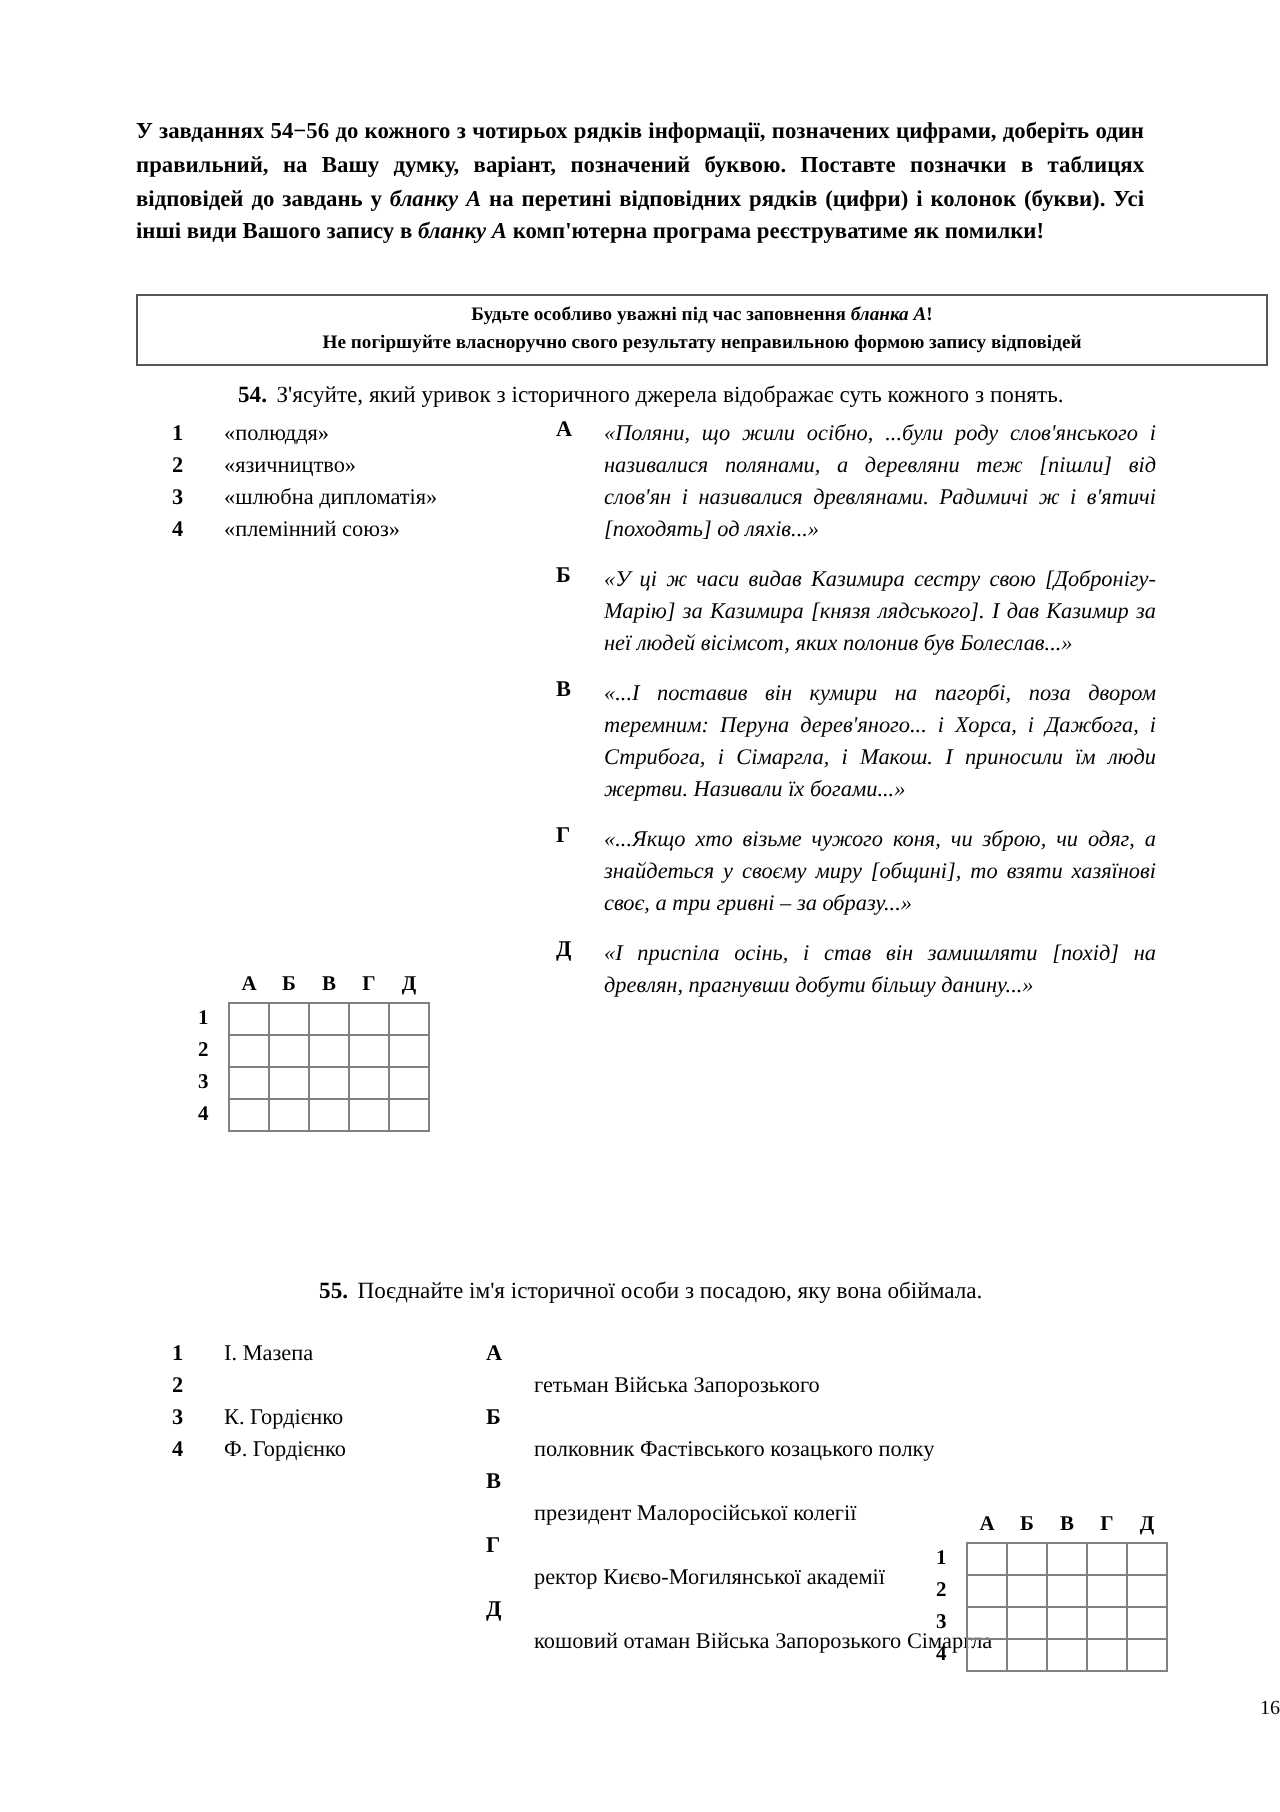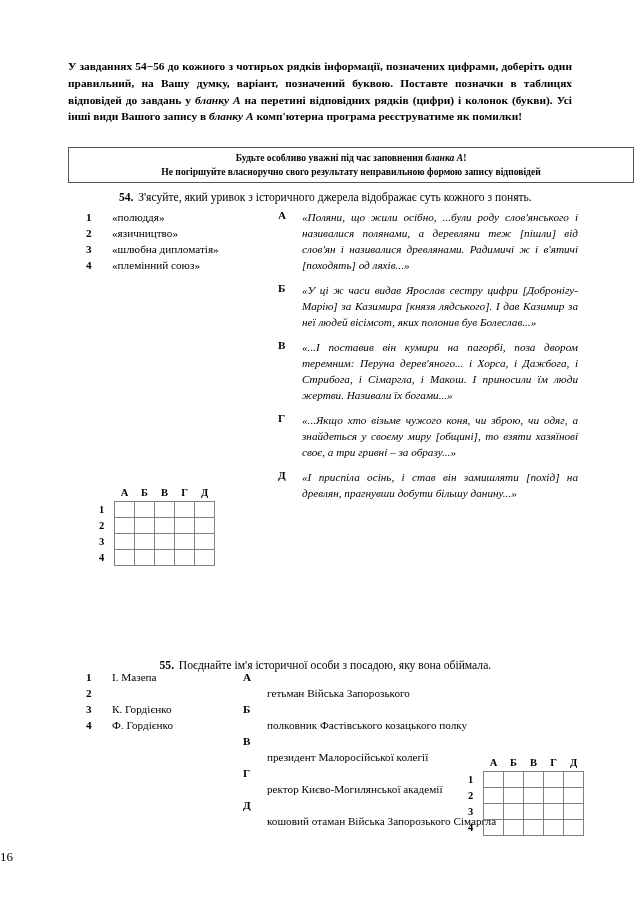--- a/index.html
+++ b/index.html
@@ -59,21 +59,21 @@
     line-height: 1.3;
     text-align: center;
   }
   .q-head .qnum {
     font-weight: bold;
     display: inline-block;
     width: 24px;
   }
 
   #q54head { left: 68px; top: 190px; width: 510px; }
-  #q55head { left: 68px; top: 638px; width: 510px; margin-top: 20px; }
+  #q55head { left: 68px; top: 638px; width: 510px; }
 
   
   .numlist {
     position: absolute;
     font-size: 11.2px;
     line-height: 1.43;
   }
   .numlist .row {
     display: flex;
     align-items: flex-start;
@@ -169,22 +169,22 @@
 
   #grid54 { left: 99px; top: 486px; }
   #grid55 { left: 468px; top: 756px; }
 
   
   .pagenum {
     position: absolute;
     left: 0;
     top: 849px;
     width: 640px;
-    text-align: left;
-    font-size: 13px;
+    text-align: right;
+    font-size: 10px;
   }
 </style>
 </head>
 <body>
 
 <div class="page">
 
   <div class="intro">
     <span>У завданнях 54−56 до кожного з чотирьох рядків інформації, позначених цифрами,</span>
     <span>доберіть один правильний, на Вашу думку, варіант, позначений буквою. Поставте</span>
@@ -221,21 +221,21 @@
     </div>
   </div>
 
   <div class="optlist" id="q54opts">
     <div class="opt">
       <span class="L">А</span>
       <span class="body">«Поляни, що жили осібно, ...були роду слов'янського і називалися полянами, а деревляни теж [пішли] від слов'ян і називалися древлянами. Радимичі ж і в'ятичі [походять] од ляхів...»</span>
     </div>
     <div class="opt">
       <span class="L">Б</span>
-      <span class="body">«У ці ж часи видав Ярослав сестру цифри [Добронігу-Марію] за Казимира [князя лядського]. І дав Казимир за неї людей вісімсот, яких полонив був Болеслав...»</span>
+      <span class="body">«У ці ж часи видав Казимира сестру свою [Добронігу-Марію] за Казимира [князя лядського]. І дав Казимир за неї людей вісімсот, яких полонив був Болеслав...»</span>
     </div>
     <div class="opt">
       <span class="L">В</span>
       <span class="body">«...І поставив він кумири на пагорбі, поза двором теремним: Перуна дерев'яного... і Хорса, і Дажбога, і Стрибога, і Сімаргла, і Макош. І приносили їм люди жертви. Називали їх богами...»</span>
     </div>
     <div class="opt">
       <span class="L">Г</span>
       <span class="body">«...Якщо хто візьме чужого коня, чи зброю, чи одяг, а знайдеться у своєму миру [общині], то взяти хазяїнові своє, а три гривні – за образу...»</span>
     </div>
     <div class="opt">

